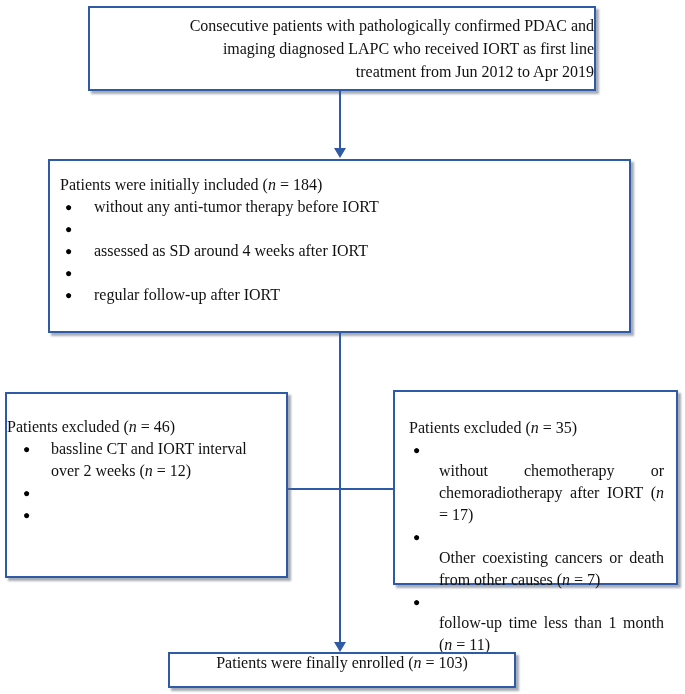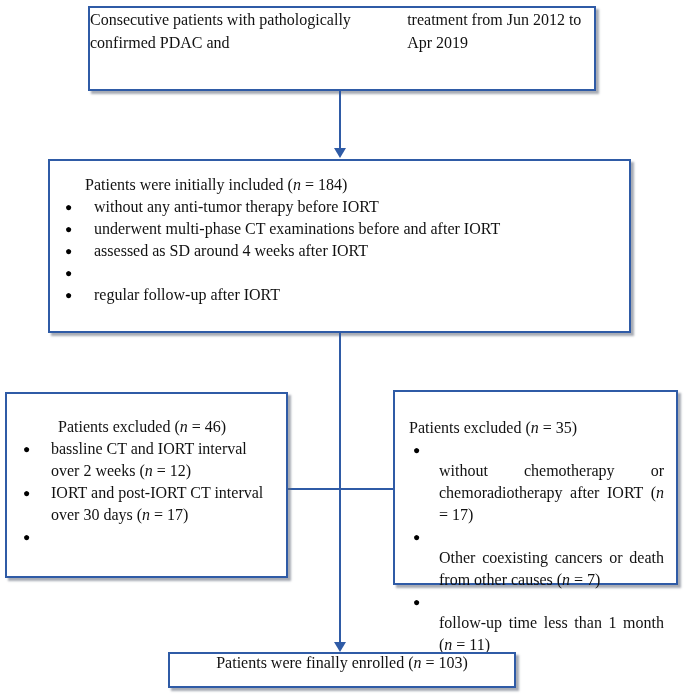--- a/index.html
+++ b/index.html
@@ -15,29 +15,29 @@
   .box{
     position:absolute;
     box-sizing:border-box;
     background:#ffffff;
     border:2px solid #2f5ba6;
     box-shadow:3px 3px 2px rgba(95,102,118,0.55);
   }
   
   .box-top{
     left:88px;top:6px;width:508px;height:85px;
-    display:flex;flex-direction:row;justify-content:center;
-    text-align:left;line-height:23px;
+    display:flex;flex-direction:column;justify-content:center;
+    text-align:right;line-height:23px;
   }
   
   .box-included{left:48px;top:159px;width:583px;height:174px;padding-top:13px;line-height:22px;}
-  .box-included .title{padding-left:35px;}
+  .box-included .title{padding-left:10px;}
   
   .box-exl{left:5px;top:392px;width:283px;height:186px;padding-top:22px;line-height:22px;}
-  .box-exl .title{padding-left:15px;margin-left:36px;}
+  .box-exl .title{}
   
   .box-exr{left:393px;top:390px;width:285px;height:195px;padding-top:25px;line-height:22px;}
   .box-exr .title{padding-left:14px;}
   
   .box-final{
     left:168px;top:652px;width:348px;height:36px;
     display:flex;align-items:flex-start;justify-content:center;
     text-align:center;
   }
   .row{display:flex;align-items:flex-start;}
@@ -72,35 +72,35 @@
   .a-bottom{left:334px;top:642px;}
   i{font-style:italic;}
 </style>
 </head>
 <body>
 
 <div class="canvas">
 
   <div class="box box-top">
     <div>Consecutive patients with pathologically confirmed PDAC and</div>
+    <div>imaging diagnosed LAPC who received IORT as first line</div>
     <div>treatment from Jun 2012 to Apr 2019</div>
   </div>
 
   <div class="cline v-top"></div>
   <div class="arrowhead a-top"></div>
 
   <div class="box box-included">
     <div class="title">Patients were initially included (<i>n</i> = 184)</div>
     <div class="row">
       <span class="dot">●</span>
       <span class="btxt">without any anti-tumor therapy before IORT</span>
     </div>
     <div class="row">
       <span class="dot">●</span>
-      <span class="btxt">underwent multi-phase CT examinations before and after IORT</span>
     </div>
     <div class="row">
       <span class="dot">●</span>
       <span class="btxt">assessed as SD around 4 weeks after IORT</span>
     </div>
     <div class="row">
       <span class="dot">●</span>
     </div>
     <div class="row">
       <span class="dot">●</span>
@@ -114,21 +114,20 @@
   <div class="cline h-mid"></div>
 
   <div class="box box-exl">
     <div class="title">Patients excluded (<i>n</i> = 46)</div>
     <div class="row">
       <span class="dot">●</span>
       <span class="btxt">bassline CT and IORT interval over 2 weeks (<i>n</i> = 12)</span>
     </div>
     <div class="row">
       <span class="dot">●</span>
-      <span class="btxt">IORT and post-IORT CT interval over 30 days (<i>n</i> = 17)</span>
     </div>
     <div class="row">
       <span class="dot">●</span>
     </div>
   </div>
 
   <div class="box box-exr">
     <div class="title">Patients excluded (<i>n</i> = 35)</div>
     <div class="row">
       <span class="dot">●</span>

